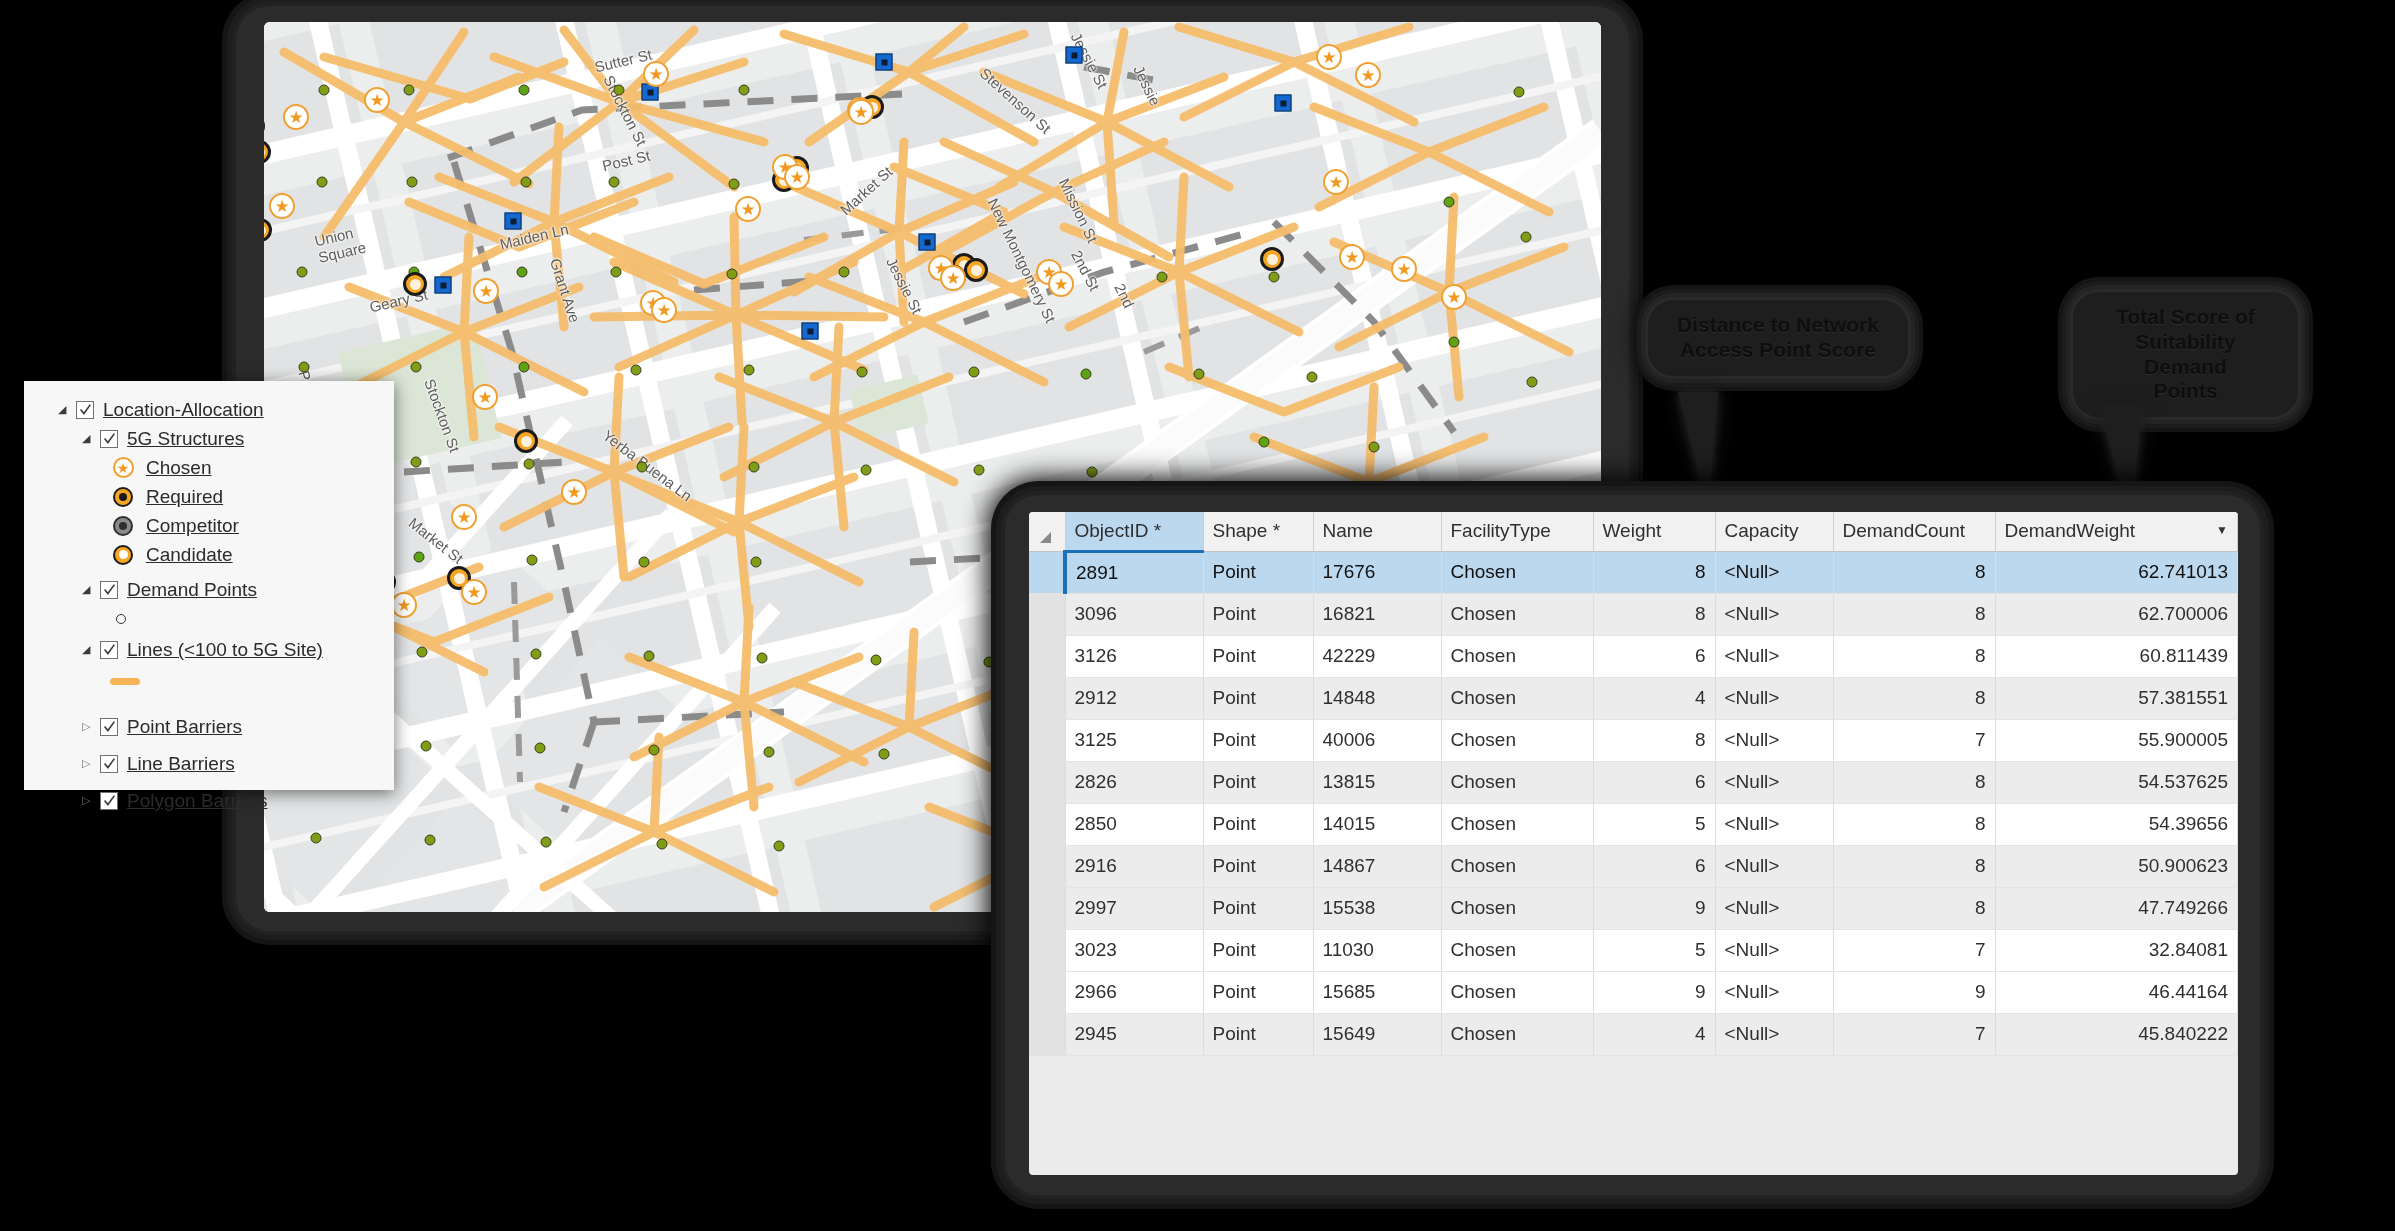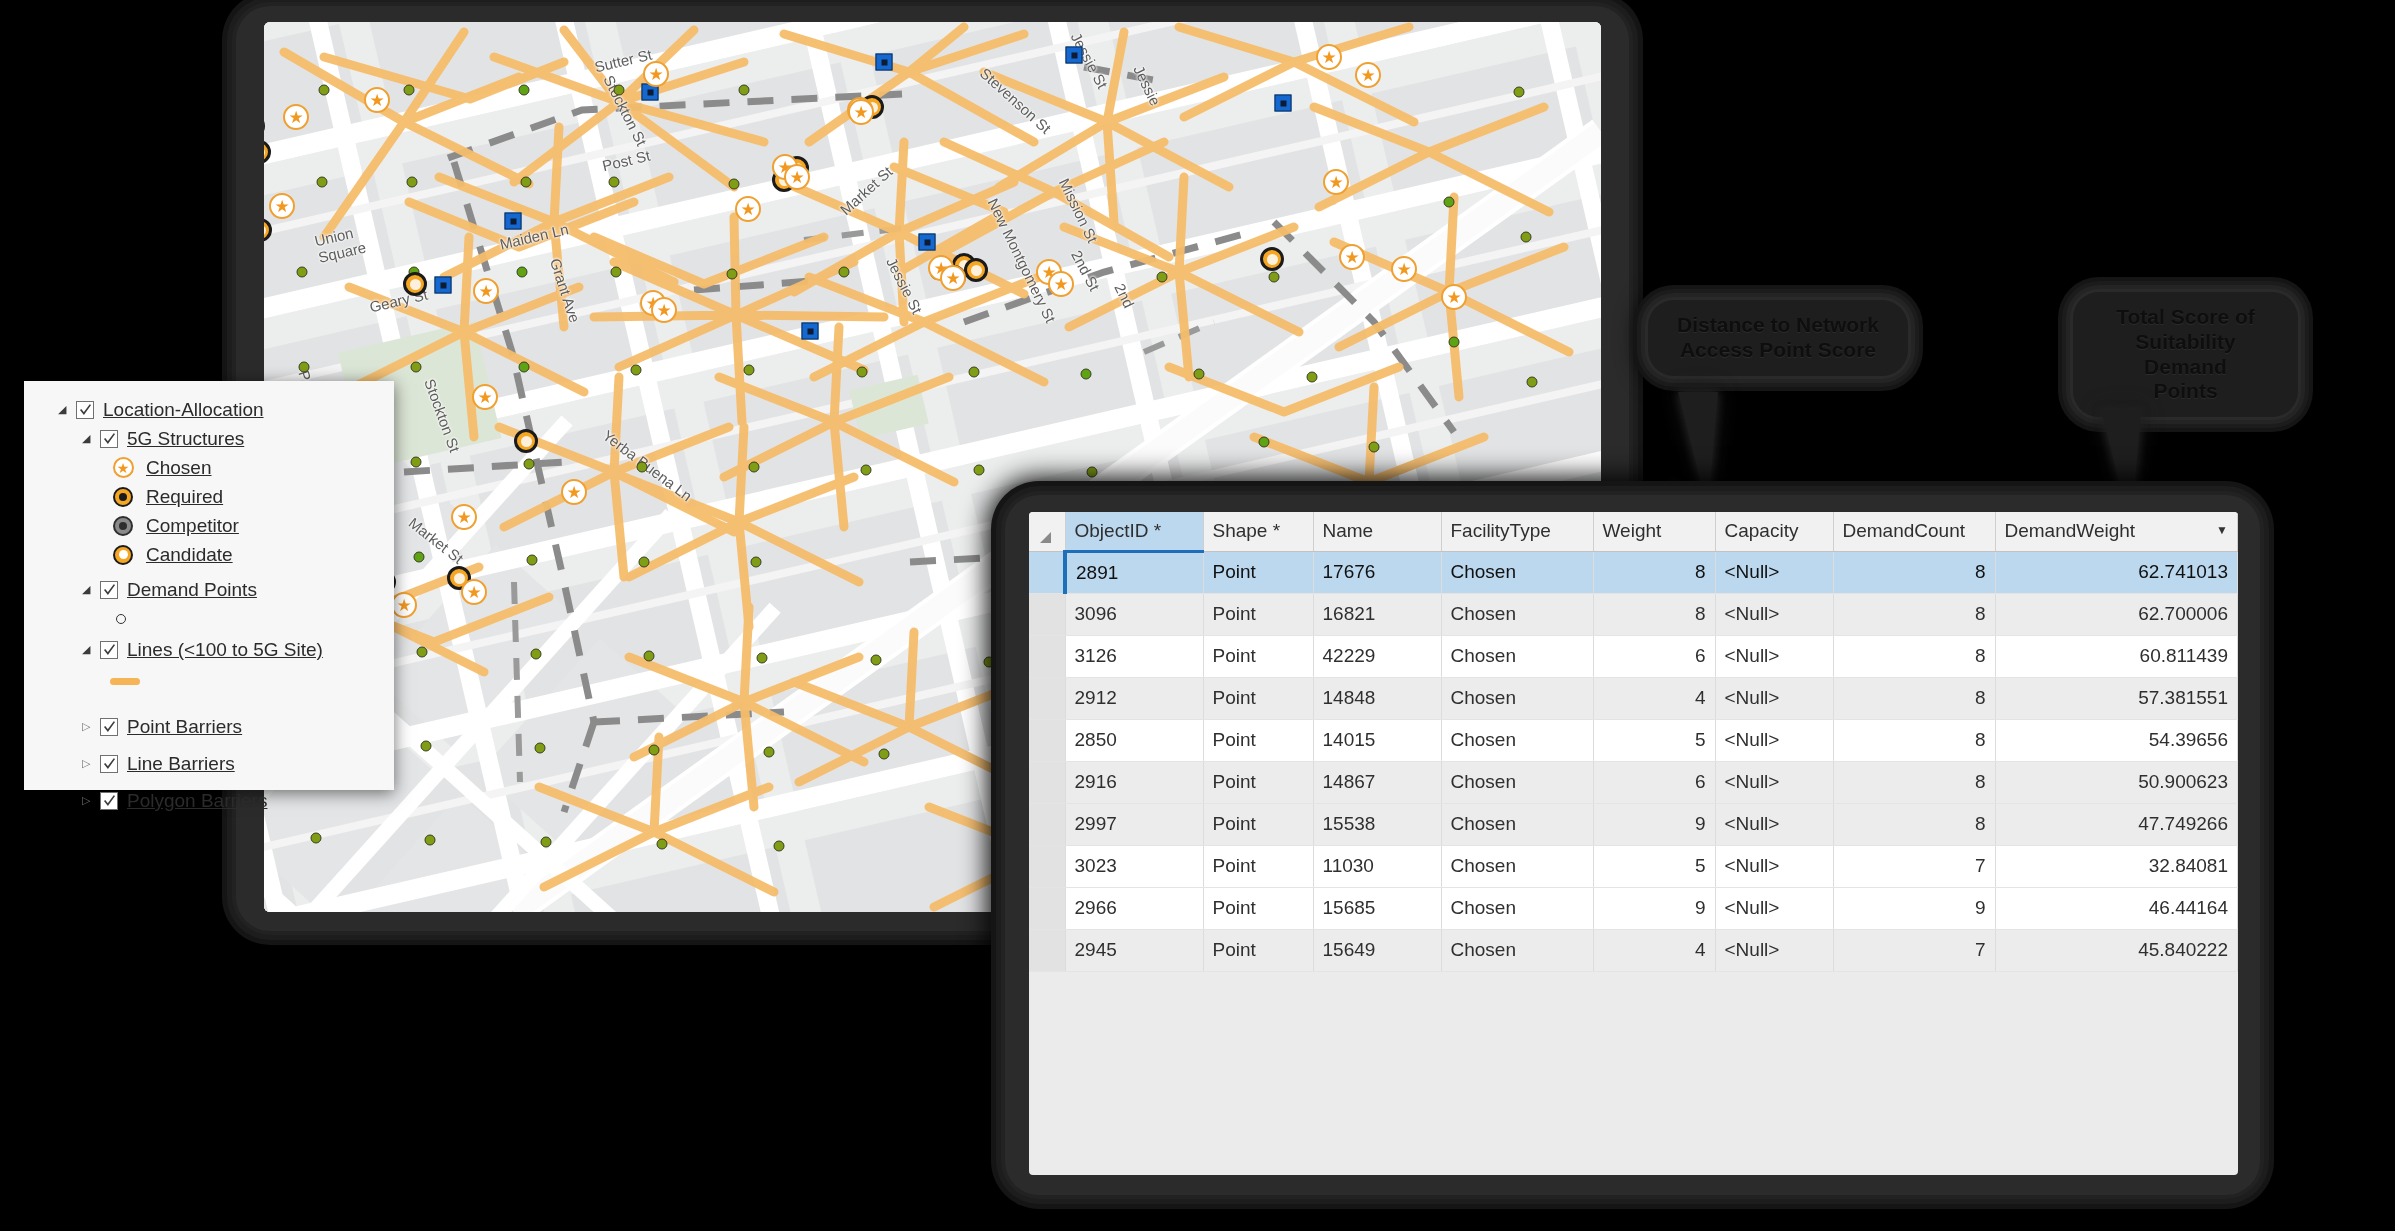--- a/index.html
+++ b/index.html
@@ -824,20 +824,42 @@
             <td>Point</td>
             <td>14848</td>
             <td>Chosen</td>
             <td class="num">4</td>
             <td>&lt;Null&gt;</td>
             <td class="num">8</td>
             <td class="num">57.381551</td>
           </tr>
           <tr class="odd">
             <td class="rowhdr"></td>
+            <td>3125</td>
+            <td>Point</td>
+            <td>40006</td>
+            <td>Chosen</td>
+            <td class="num">8</td>
+            <td>&lt;Null&gt;</td>
+            <td class="num">7</td>
+            <td class="num">55.900005</td>
+          </tr>
+          <tr class="even">
+            <td class="rowhdr"></td>
+            <td>2826</td>
+            <td>Point</td>
+            <td>13815</td>
+            <td>Chosen</td>
+            <td class="num">6</td>
+            <td>&lt;Null&gt;</td>
+            <td class="num">8</td>
+            <td class="num">54.537625</td>
+          </tr>
+          <tr class="odd">
+            <td class="rowhdr"></td>
             <td>2850</td>
             <td>Point</td>
             <td>14015</td>
             <td>Chosen</td>
             <td class="num">5</td>
             <td>&lt;Null&gt;</td>
             <td class="num">8</td>
             <td class="num">54.39656</td>
           </tr>
           <tr class="even">

